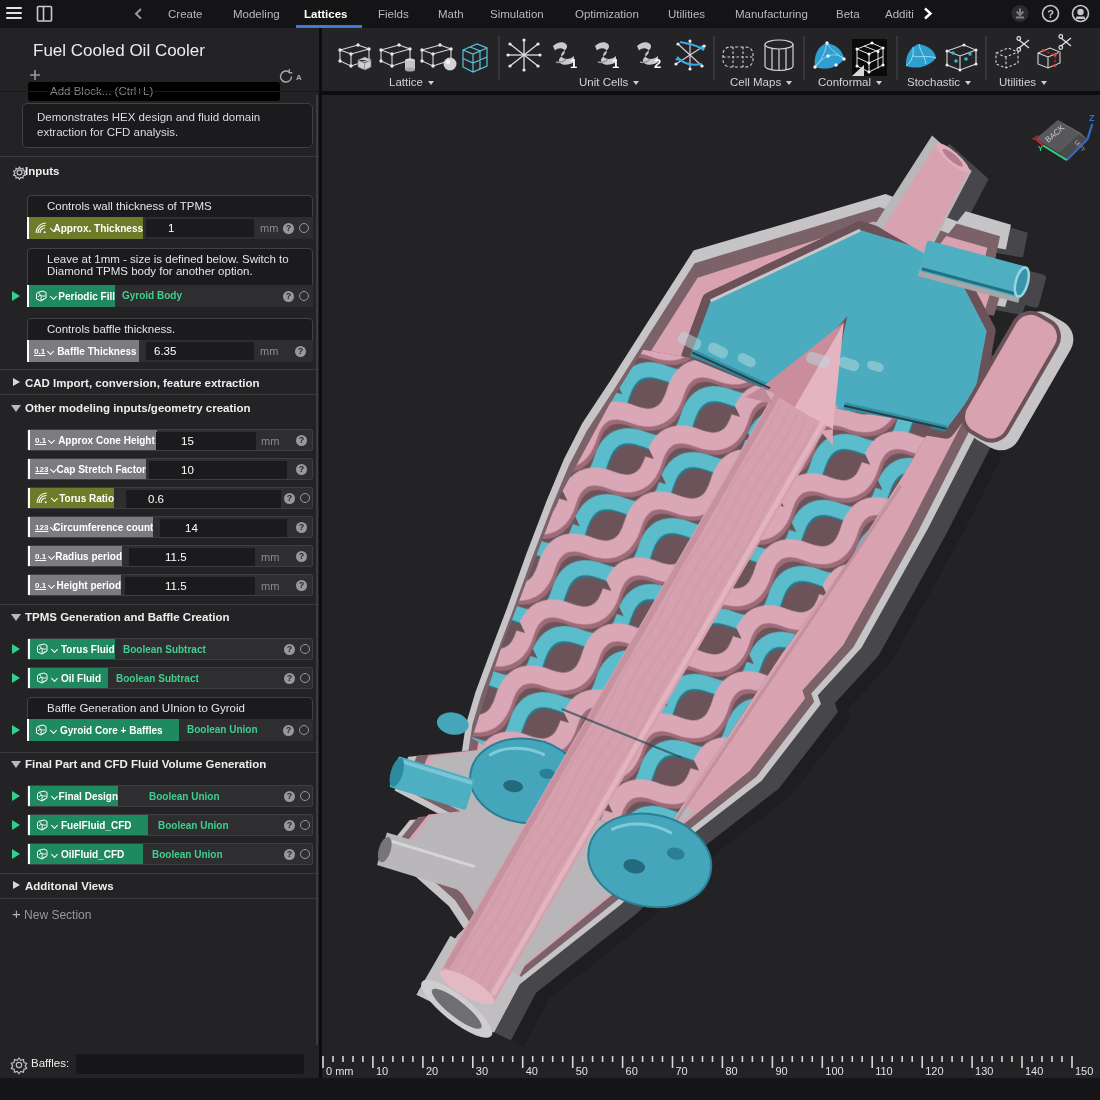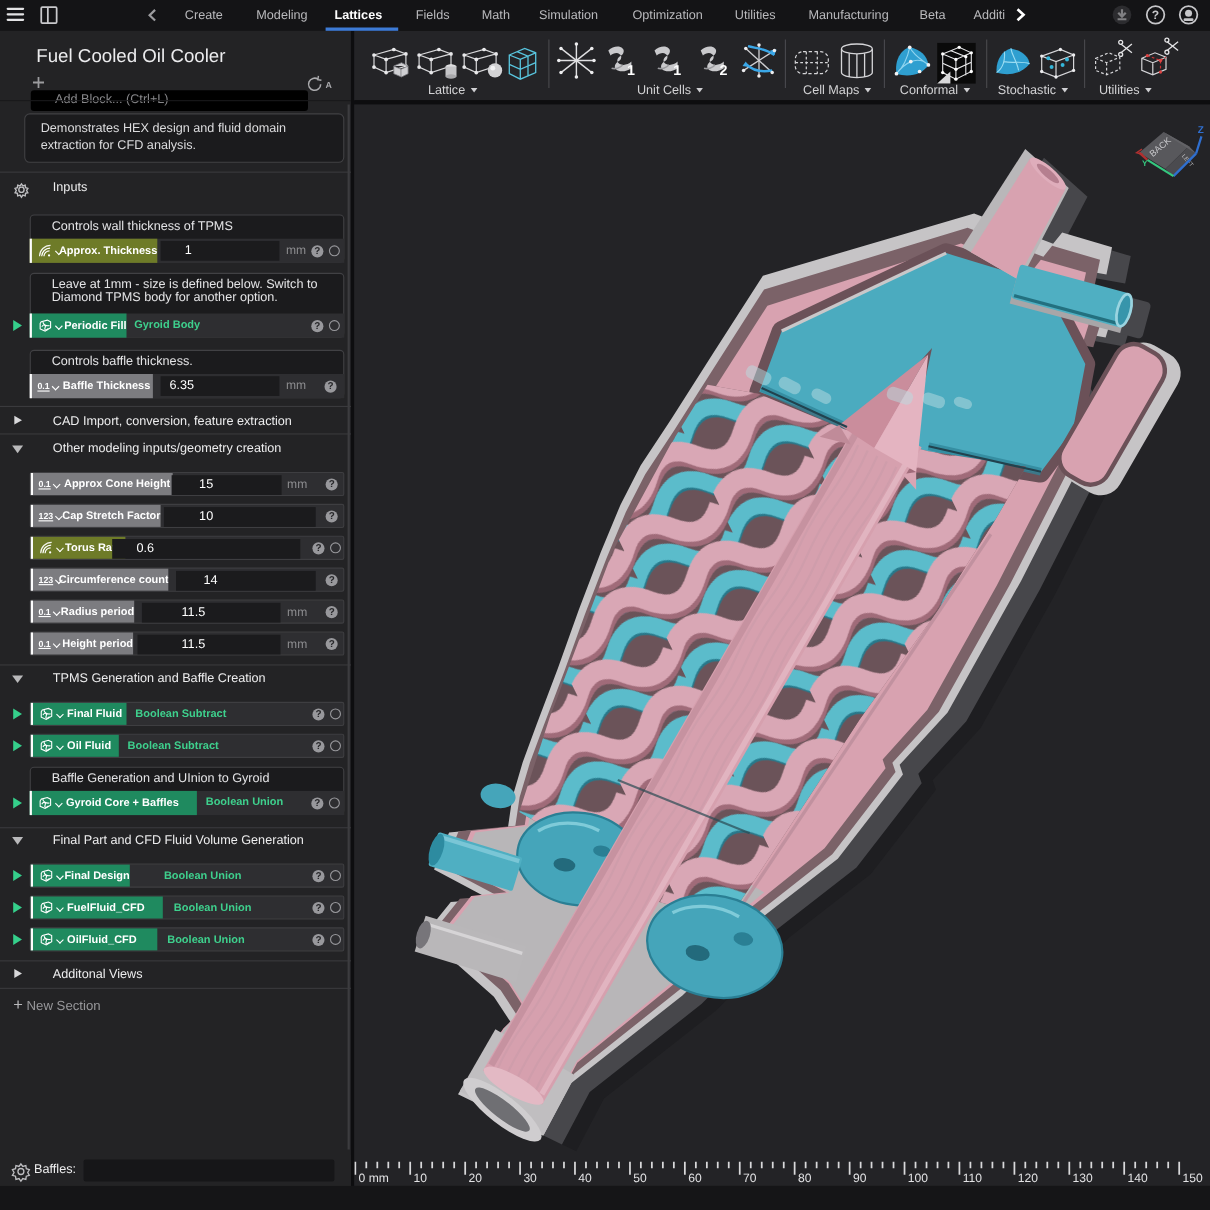--- a/index.html
+++ b/index.html
@@ -16,21 +16,21 @@
   
   #sidebar { position:absolute; left:0; top:0; width:319px; height:1078px; background:#232325; z-index:1; }
   #sbdiv { position:absolute; left:319px; top:28px; width:3px; height:1050px; background:#0d0d0f; }
   .hdr-title { position:absolute; left:33px; top:41px; font-size:17px; color:#ececee; }
   .searchbox { position:absolute; left:28px; top:82px; width:252px; height:19px; background:#000000;
     border-radius:3px; color:#87878a; font-size:11.5px; line-height:19px; padding-left:22px; }
   .divider { position:absolute; left:0; width:319px; height:1px; background:#3a3a3d; }
   .infobox { position:absolute; left:22px; top:103px; width:291px; height:45px; background:#1b1b1d;
     border:1px solid #414144; border-radius:5px; color:#dcdcde; font-size:11.5px; line-height:15px;
     padding:6px 10px 0 14px; }
-  .sechdr { position:absolute; left:48px; font-size:11.5px; font-weight:normal; color:#ededee; }
+  .sechdr { position:absolute; left:25px; font-size:11.5px; font-weight:bold; color:#ededee; }
   .arrow-r { position:absolute; left:13px; width:0; height:0; border-left:7px solid #d8d8da;
     border-top:4.5px solid transparent; border-bottom:4.5px solid transparent; }
   .arrow-d { position:absolute; left:11px; width:0; height:0; border-top:7px solid #b9b9bb;
     border-left:5.5px solid transparent; border-right:5.5px solid transparent; }
   .play { position:absolute; left:12px; width:0; height:0; border-left:8px solid #35cf8b;
     border-top:5px solid transparent; border-bottom:5px solid transparent; }
   .blockbox { position:absolute; left:27px; width:286px; background:#1b1b1d;
     border:1px solid #414144; border-radius:4px; }
   .comment { color:#e4e4e6; font-size:11.5px; padding:4px 0 0 19px; }
   .row { position:absolute; left:27px; width:286px; height:22px; background:#2e2e31; }
@@ -230,21 +230,21 @@
                 <path d="M2,12 a10,10 0 0 1 10,-10" opacity=".9"></path>
                 <path d="M4,12 a7.5,7.5 0 0 1 7.5,-7.5"></path>
                 <path d="M6,12 a5,5 0 0 1 5,-5"></path>
                 <circle cx="10.6" cy="11.2" r="1" fill="#fff" stroke="none"></circle>
               </g>
             </svg>
           </span>
           <span class="chev"></span>
           <span class="lbl">Torus Ratio</span>
         </div>
-      <div class="val" style="left:74px;width:171px;padding-left:22px">0.6</div>
+      <div class="val" style="left:98px;width:155px;padding-left:22px">0.6</div>
       <div class="qm" style="left:256px">?</div>
         <div class="radio" style="left:272px"></div>
     </div>
     <div class="row std" style="top:516px">
       <div class="tag tag-gray" style="width:125px">
           <span class="ticon" style="font-weight:bold;font-size:8px;text-decoration:underline">123</span>
           <span class="chev"></span>
           <span class="lbl">Circumference count</span>
         </div>
       <div class="val" style="left:132px;width:127px;padding-left:25px">14</div>
@@ -280,21 +280,21 @@
       <div class="tag tag-green" style="width:87px">
           <span class="ticon">
             <svg width="14" height="14" viewBox="0 0 14 14">
               <g fill="none" stroke="#fff" stroke-width="1">
                 <path d="M3.5,3.5 L9,2 L12,3.5 L12,9 L7,12 L2.5,10 L2.5,5 Z"></path>
                 <path d="M4,8 c2,-3 4,-1 3,1 c-1,2 1,3 3,0.5 M5,3.5 c0,2.5 3,4 6,3.5"></path>
               </g>
             </svg>
           </span>
           <span class="chev"></span>
-          <span class="lbl">Final Fluid</span>
+          <span class="lbl">Torus Fluid</span>
         </div>
       <div class="greenval" style="left:95px">Boolean Subtract</div>
       <div class="qm" style="left:256px">?</div>
         <div class="radio" style="left:272px"></div>
     </div>
     <div class="play" style="top:673px"></div>
     <div class="row std" style="top:667px">
       <div class="tag tag-green" style="width:80px">
           <span class="ticon">
             <svg width="14" height="14" viewBox="0 0 14 14">

